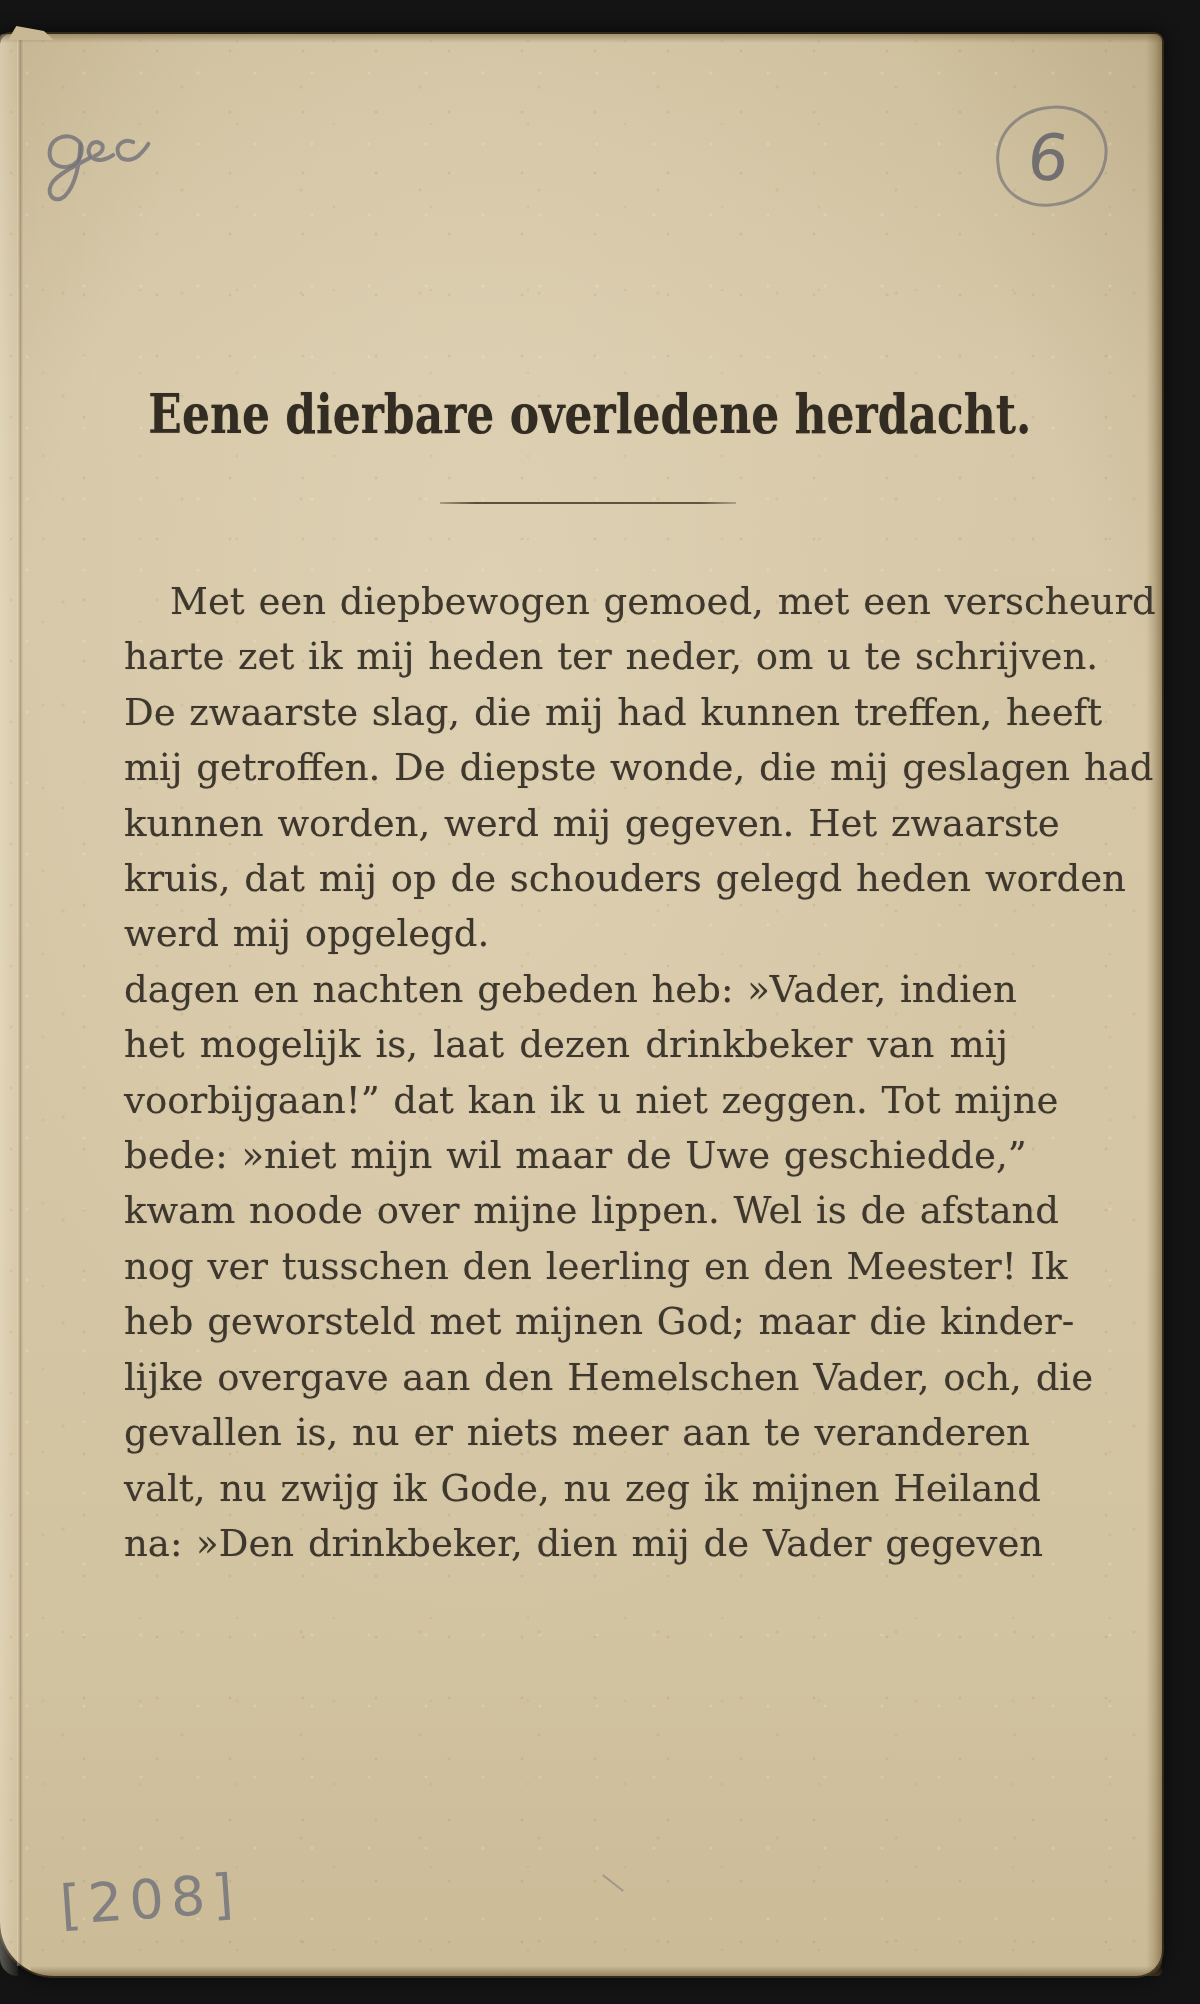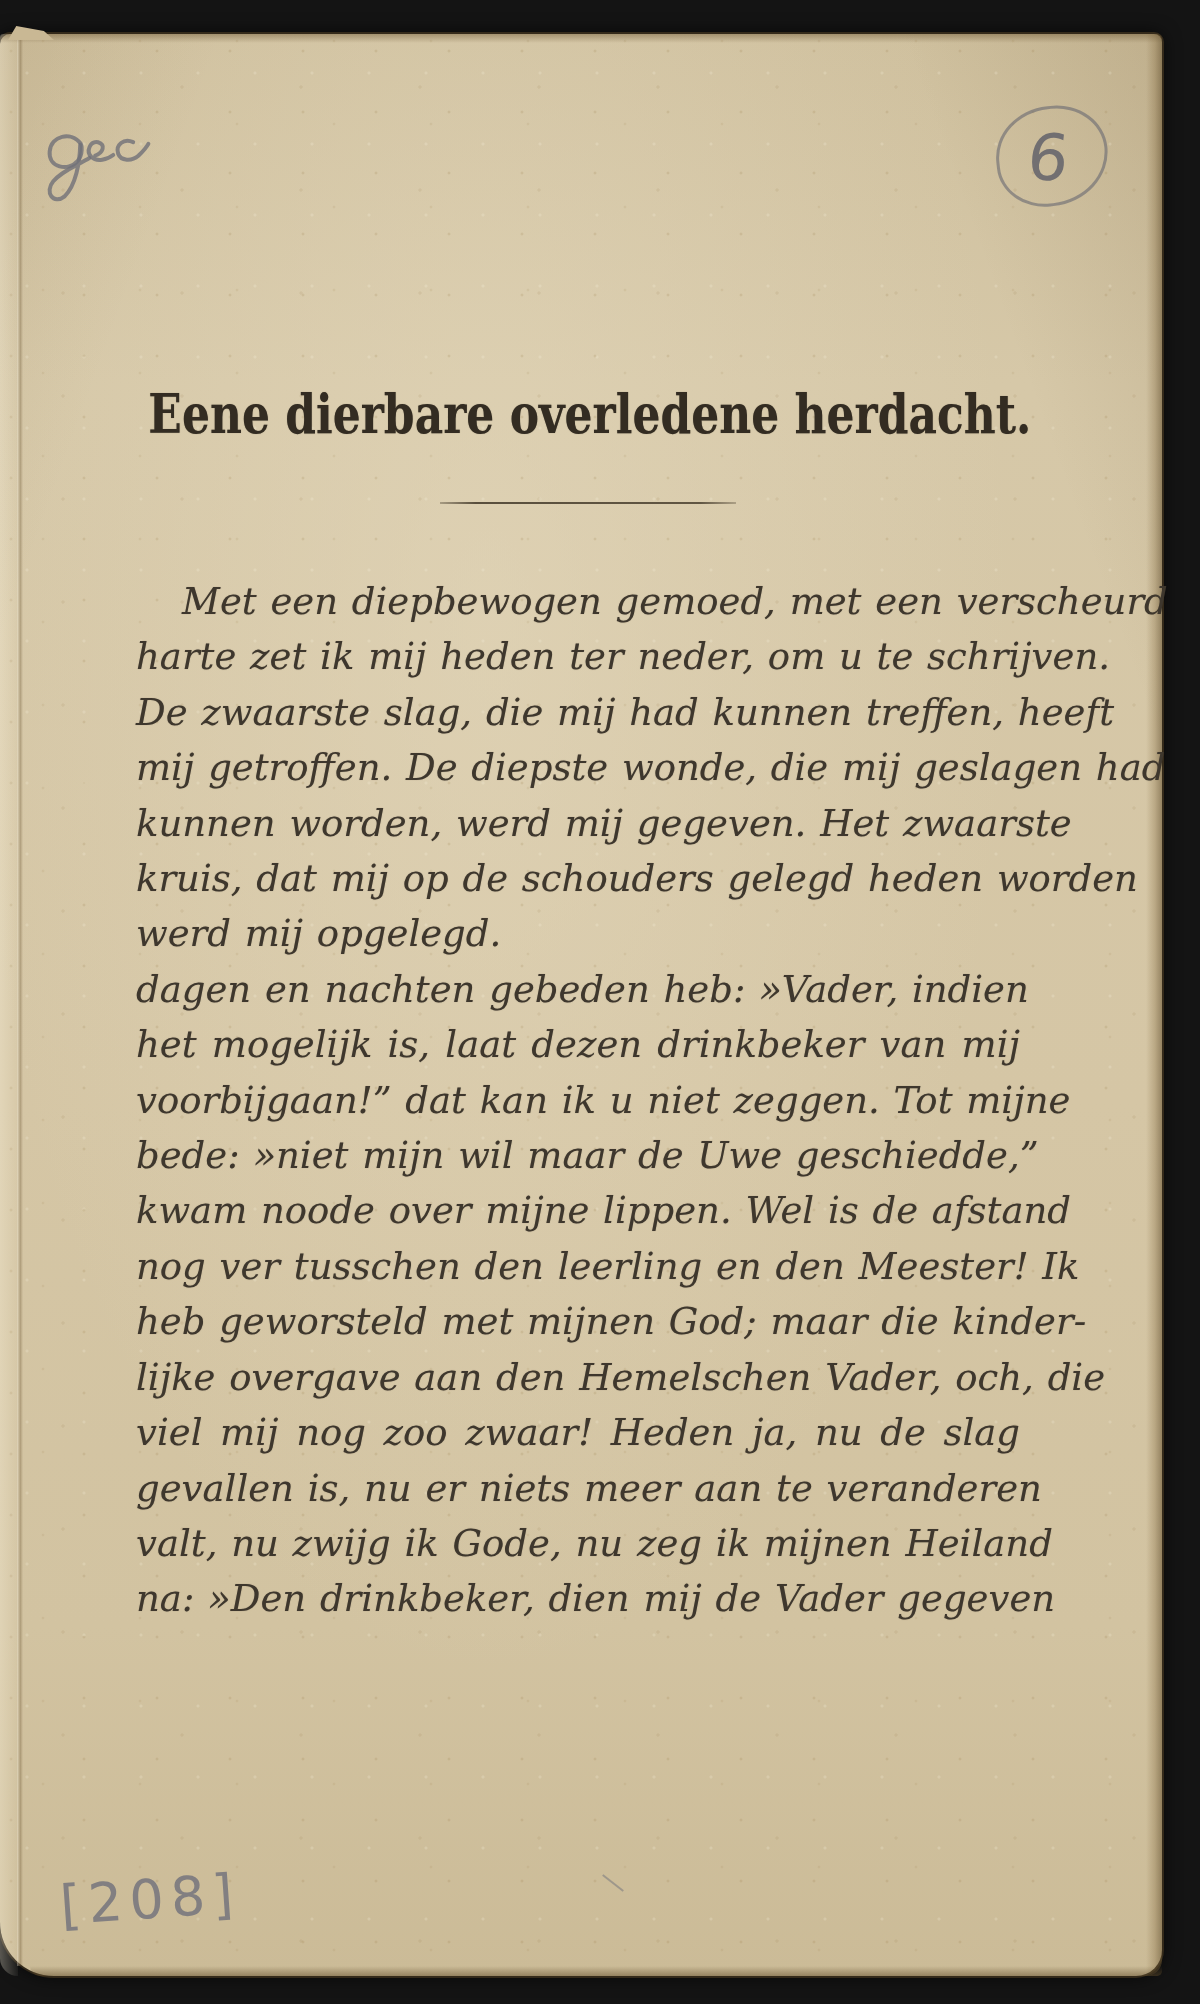--- a/index.html
+++ b/index.html
@@ -54,21 +54,21 @@
   .title span{
     display:inline-block;white-space:nowrap;
     font-weight:bold;font-size:55px;line-height:60px;color:#332c22;
     transform:translateX(12px) scaleX(.80);transform-origin:50% 50%;
     text-shadow:0 0 1px rgba(51,44,34,.45);
   }
   .divider{
     position:absolute;left:440px;top:468px;width:296px;height:2px;
     background:linear-gradient(to right, rgba(66,56,40,.35), rgba(66,56,40,.85) 12%, rgba(66,56,40,.8) 88%, rgba(66,56,40,.3));
   }
-  .textblock{position:absolute;left:136px;top:540px;width:884px;font-style:italic;}
+  .textblock{position:absolute;left:124px;top:540px;width:884px;}
   .line{
     font-size:37px;line-height:55.4px;color:#3e372d;
     text-align:justify;text-align-last:justify;white-space:nowrap;
     word-spacing:2px;text-shadow:0 0 1px rgba(62,55,45,.35);
   }
   .line.indent{padding-left:46px;}
   .line.nojust{text-align:right;text-align-last:left;}
 
   
   .pencil{color:rgba(112,112,120,.88);}
@@ -133,21 +133,20 @@
     <div class="line">kruis, dat mij op de schouders gelegd heden worden</div>
     <div class="line nojust">werd mij opgelegd.</div>
     <div class="line">dagen en nachten gebeden heb: »Vader, indien</div>
     <div class="line">het mogelijk is, laat dezen drinkbeker van mij</div>
     <div class="line">voorbijgaan!” dat kan ik u niet zeggen. Tot mijne</div>
     <div class="line">bede: »niet mijn wil maar de Uwe geschiedde,”</div>
     <div class="line">kwam noode over mijne lippen. Wel is de afstand</div>
     <div class="line">nog ver tusschen den leerling en den Meester! Ik</div>
     <div class="line">heb geworsteld met mijnen God; maar die kinder-</div>
     <div class="line">lijke overgave aan den Hemelschen Vader, och, die</div>
-    <div class="line">viel mij nog zoo zwaar! Heden ja, nu de slag</div>
     <div class="line">gevallen is, nu er niets meer aan te veranderen</div>
     <div class="line">valt, nu zwijg ik Gode, nu zeg ik mijnen Heiland</div>
     <div class="line">na: »Den drinkbeker, dien mij de Vader gegeven</div>
   </div>
 
   <div class="shelfmark pencil">[208]</div>
   <div class="stray-tick"></div>
 </div>
 
 </body></html>

